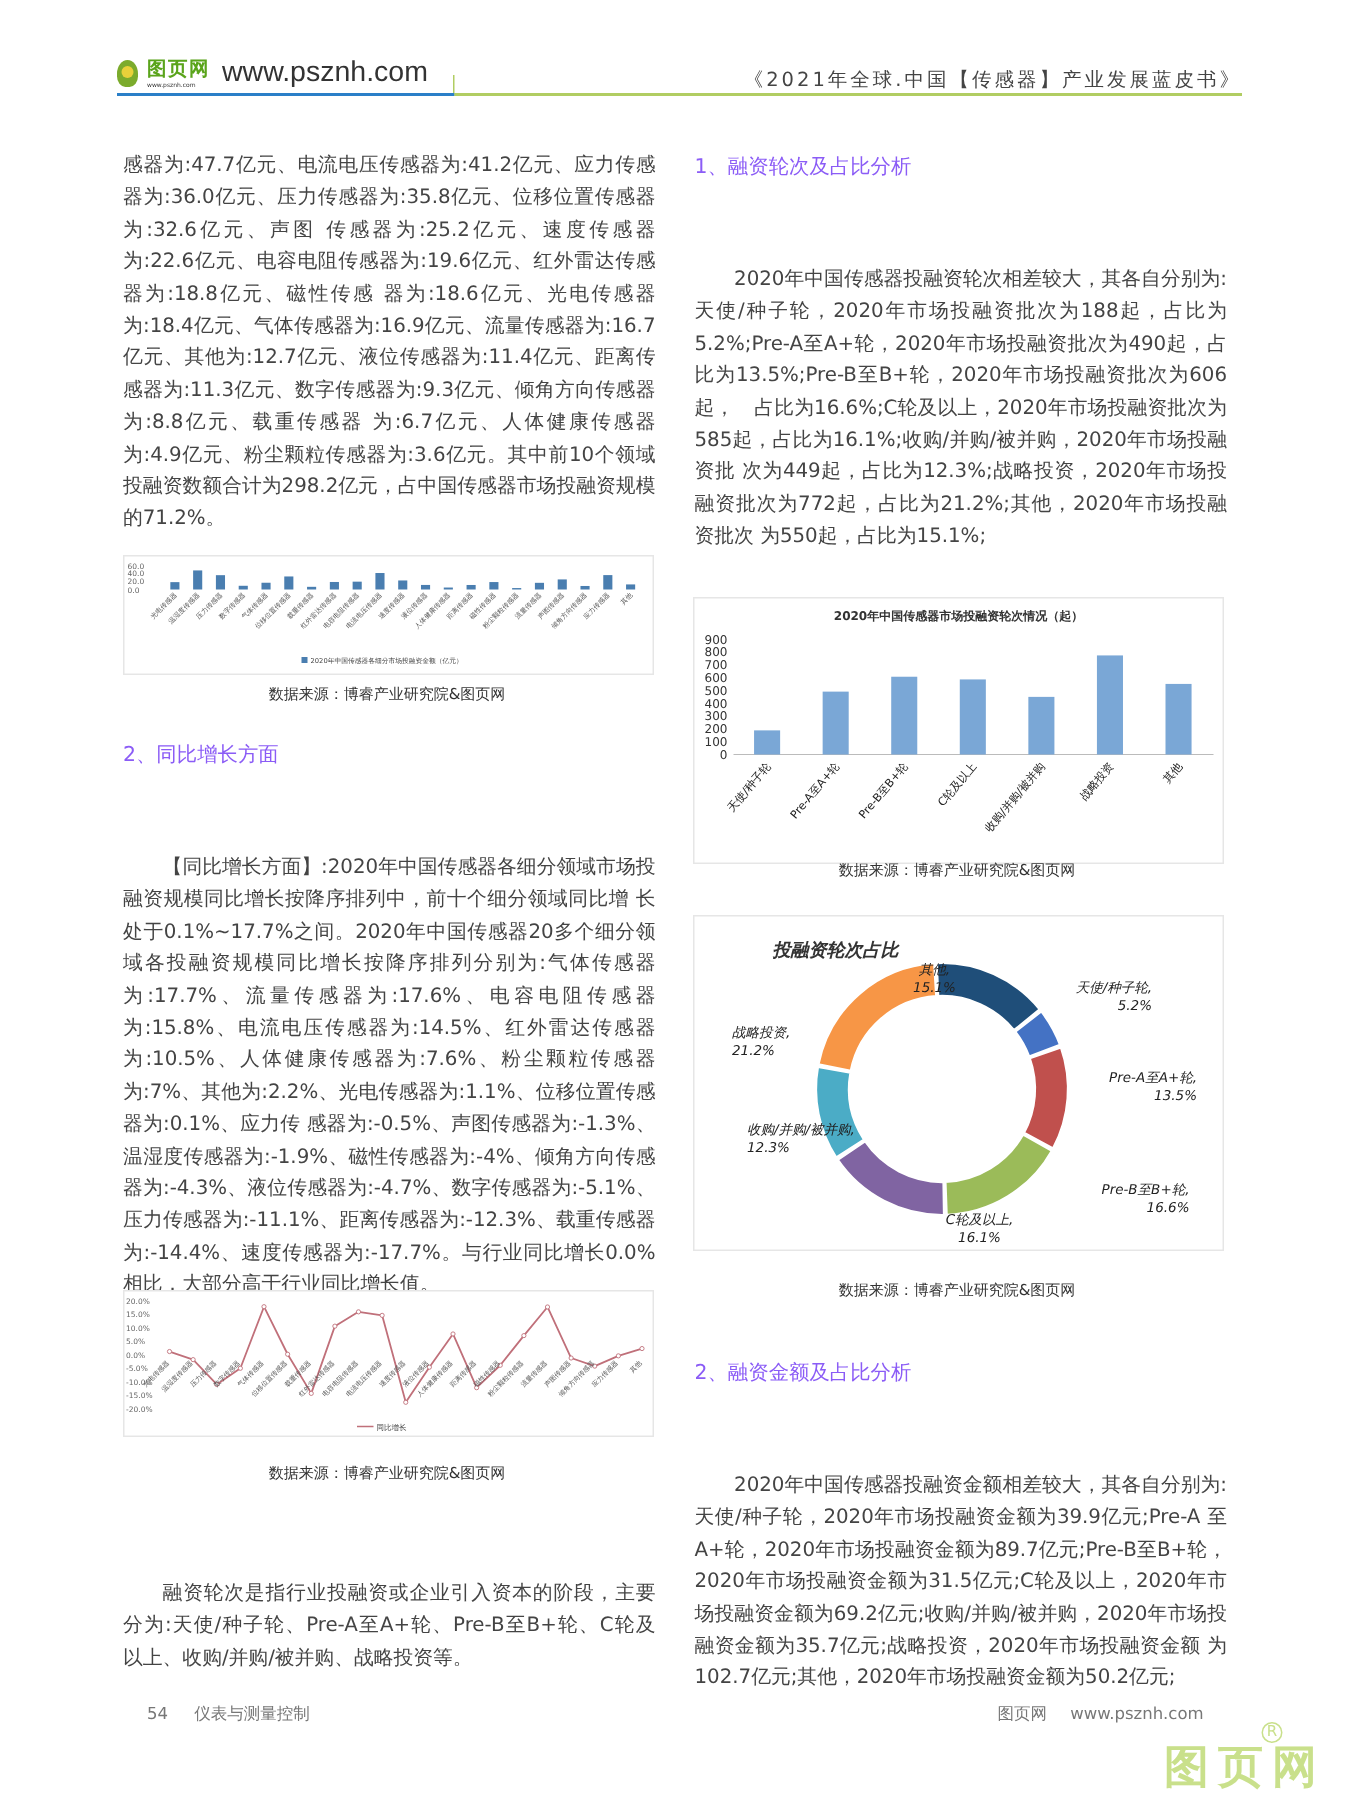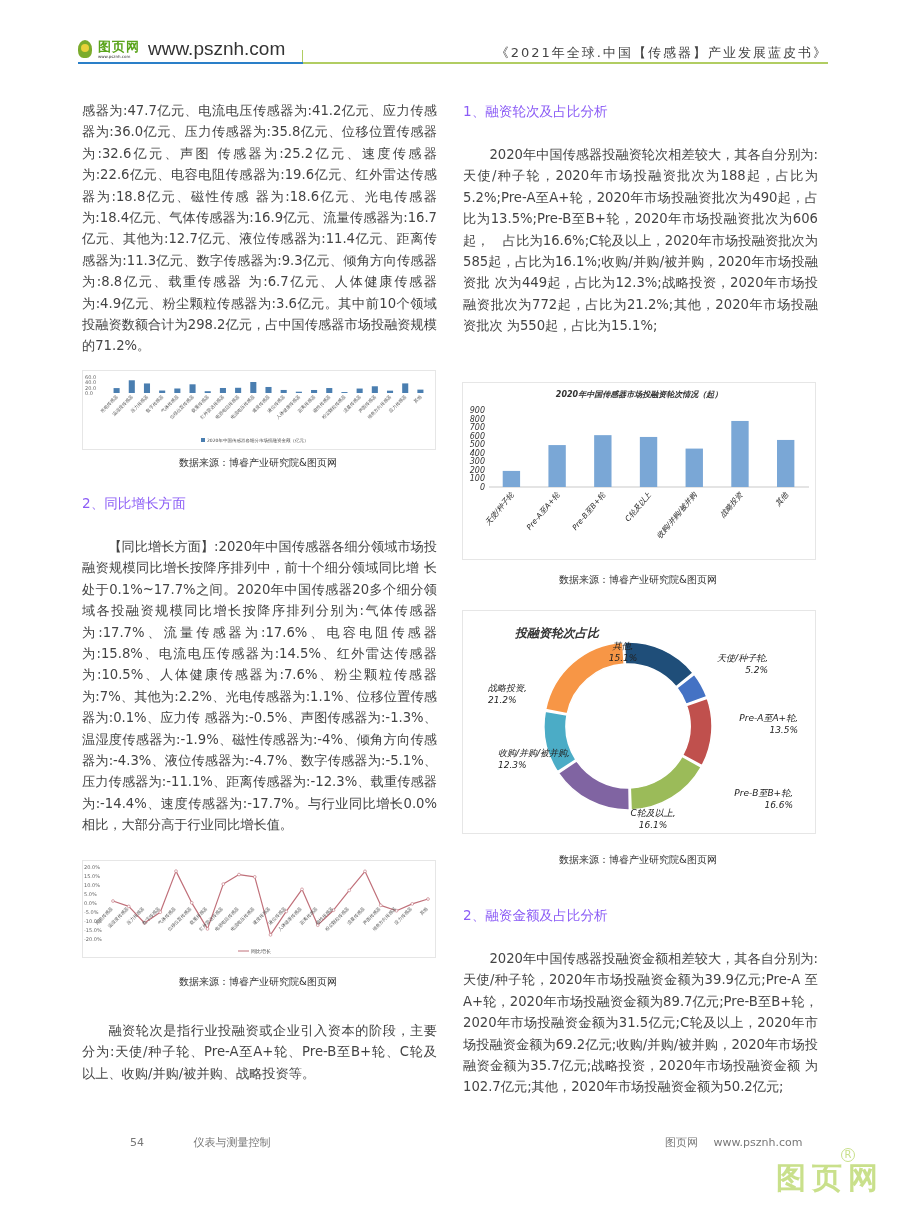--- a/index.html
+++ b/index.html
@@ -15,28 +15,28 @@
   .logo-url { font-family:"Liberation Sans",sans-serif; font-size:19px; color:#333; }
   .header-line-blue { position:absolute; left:0; top:24px; width:225px; height:2px; background:#2a7fc8; }
   .header-line-green { position:absolute; left:225px; top:24px; width:525px; height:2px; background:#b1cd62; }
   .header-divider { position:absolute; left:224px; top:12px; width:1px; height:14px; background:#b1cd62; }
   .header-title { position:absolute; right:0; top:6px; font-size:13px; letter-spacing:2px; color:#444;text-align:right; }
 
   .col { position:absolute; width:355px; }
   .col-left { left:82px; top:100px; }
   .col-right { left:463px; top:100px; }
   p.body { margin:0; font-size:13.2px; line-height:21.4px; text-align:justify; color:#444; }
-  p.indent { text-indent:2em; }
+  p.indent { text-indent:2em;margin-top:32px; }
   h3.sec { font-size:13.6px; font-weight:normal; color:#8b5cf6; margin:0; line-height:22px; }
   .caption { font-size:10px; text-align:center; color:#333; }
 
   .chartbox { position:absolute; border:1px solid #e6e6e6; background:#fff; }
   .abs { position:absolute; }
   .footer-left { position:absolute; left:98px; top:1135px; font-size:11px; color:#777; }
-  .footer-left span { margin-right:14px;margin-left:32px; }
+  .footer-left span { margin-right:14px; }
   .footer-right { position:absolute; left:665px; top:1135px; font-size:11px; color:#777; }
   .footer-right span { margin-right:12px; }
   .watermark { position:absolute; left:776px; top:1158px; font-size:30px; font-weight:bold; color:#c9e08b; letter-spacing:6px; }
   .watermark-r { position:absolute; left:841px; top:1148px; font-size:10px; color:#c9e08b; border:1px solid #c9e08b; border-radius:50%; width:12px; height:12px; text-align:center; line-height:12px; }
   svg text { font-family:"DejaVu Sans","Liberation Sans",sans-serif; }
 </style>
 </head>
 <body>
 
 <div class="header">
@@ -182,21 +182,21 @@
   <div style="height:14px"></div>
   <p class="body indent">融资轮次是指行业投融资或企业引入资本的阶段，主要分为:天使/种子轮、Pre-A至A+轮、Pre-B至B+轮、C轮及 以上、收购/并购/被并购、战略投资等。</p>
 </div>
 
 <div class="col col-right">
   <h3 class="sec">1、融资轮次及占比分析</h3>
   <div style="height:22px"></div>
   <p class="body indent">2020年中国传感器投融资轮次相差较大，其各自分别为:天使/种子轮，2020年市场投融资批次为188起，占比为　5.2%;Pre-A至A+轮，2020年市场投融资批次为490起，占比为13.5%;Pre-B至B+轮，2020年市场投融资批次为606起，　占比为16.6%;C轮及以上，2020年市场投融资批次为585起，占比为16.1%;收购/并购/被并购，2020年市场投融资批 次为449起，占比为12.3%;战略投资，2020年市场投融资批次为772起，占比为21.2%;其他，2020年市场投融资批次 为550起，占比为15.1%;</p>
 </div>
 
-<div class="chartbox" style="left:462px;top:382px;width:352px;height:176px;font-style:italic;">
+<div class="chartbox" style="left:462px;top:398px;width:352px;height:176px;">
   <svg id="chart3" width="352" height="176">
       <text x="176" y="14" font-size="8" font-weight="bold" fill="#333" text-anchor="middle">2020年中国传感器市场投融资轮次情况（起）</text>
       <text x="22" y="30" font-size="8" fill="#333" text-anchor="end">900</text>
       <text x="22" y="38.55555555555556" font-size="8" fill="#333" text-anchor="end">800</text>
       <text x="22" y="47.111111111111114" font-size="8" fill="#333" text-anchor="end">700</text>
       <text x="22" y="55.66666666666667" font-size="8" fill="#333" text-anchor="end">600</text>
       <text x="22" y="64.22222222222223" font-size="8" fill="#333" text-anchor="end">500</text>
       <text x="22" y="72.77777777777777" font-size="8" fill="#333" text-anchor="end">400</text>
       <text x="22" y="81.33333333333334" font-size="8" fill="#333" text-anchor="end">300</text>
       <text x="22" y="89.88888888888889" font-size="8" fill="#333" text-anchor="end">200</text>

